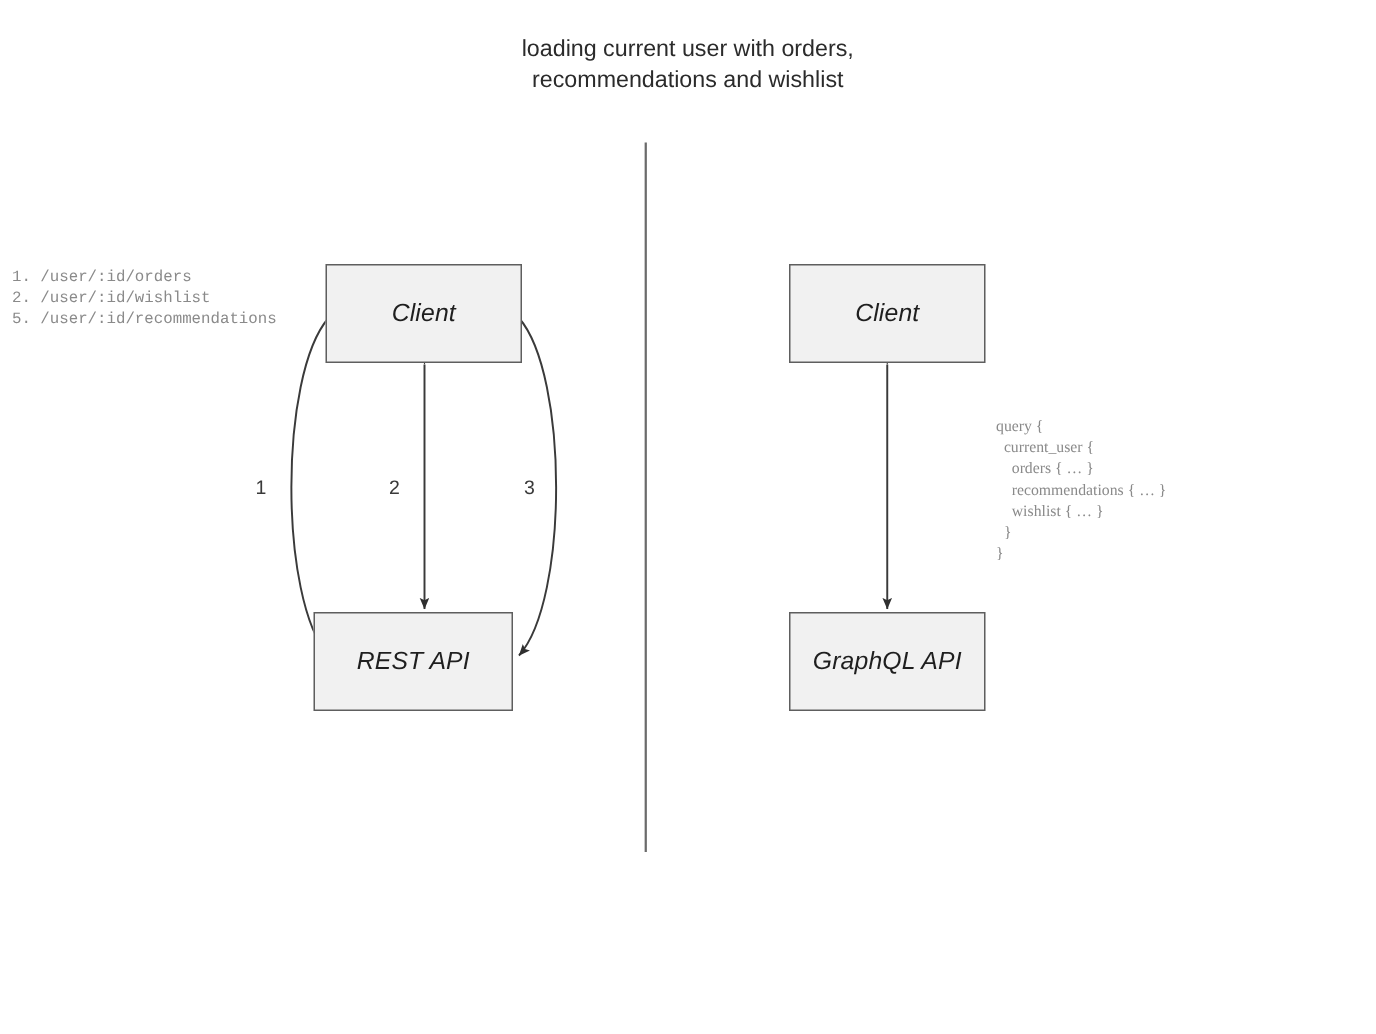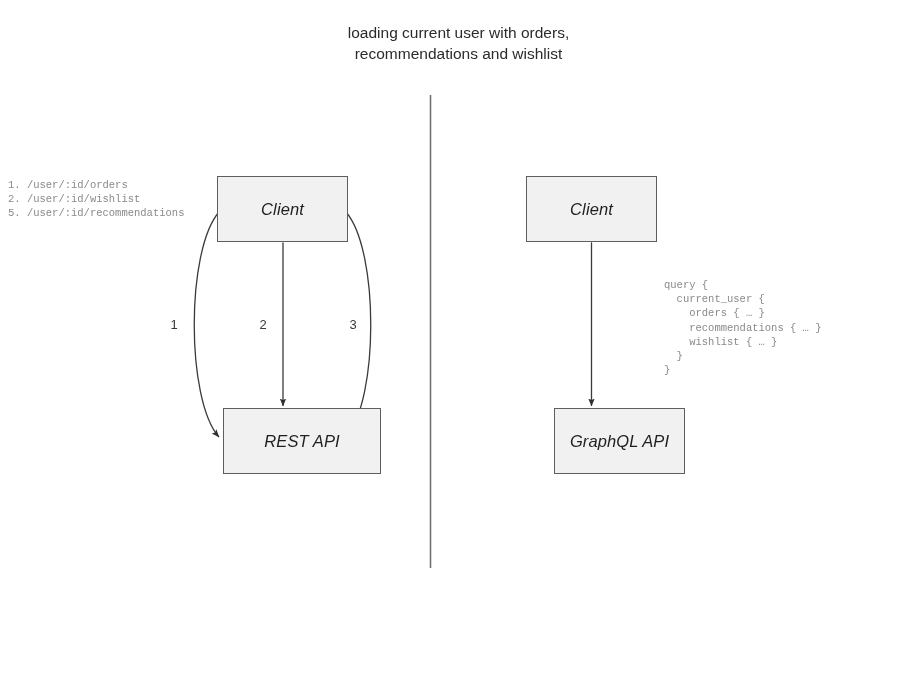--- a/index.html
+++ b/index.html
@@ -52,23 +52,23 @@
     border: 1.3px solid #5e5e5e;
     display: flex;
     align-items: center;
     justify-content: center;
     color: #1f1f1f;
     font-size: 16.5px;
     letter-spacing: 0.1px;
     font-style: italic;
   }
   .node-client-rest   { left: 217px; top: 176px; width: 131px; height: 66px; }
-  .node-rest-api      { left: 223px; top: 408px; width: 158px; height: 66px; }
+  .node-rest-api      { left: 209px; top: 408px; width: 133px; height: 66px; }
   .node-client-gql    { left: 526px; top: 176px; width: 131px; height: 66px; }
-  .node-graphql-api   { left: 526px; top: 408px; width: 131px; height: 66px; margin-left: 28px; }
+  .node-graphql-api   { left: 526px; top: 408px; width: 131px; height: 66px; }
 
   
   .edge-label {
     position: absolute;
     font-size: 13px;
     color: #3a3a3a;
     text-align: center;
     width: 18px;
   }
   .edge-label-1 { left: 165px; top: 317px; }
@@ -78,21 +78,21 @@
   
   .code-block {
     position: absolute;
     font-family: "Liberation Mono", "DejaVu Sans Mono", monospace;
     font-size: 10.5px;
     line-height: 14.2px;
     color: #8a8a8a;
     white-space: pre;
   }
   .rest-endpoints { left: 8px; top: 178px; }
-  .graphql-query  { left: 664px; top: 278px; }
+  .graphql-query  { left: 664px; top: 278px; font-family: Liberation Serif, serif; }
 </style>
 </head>
 <body>
 
 <div class="canvas">
 
   <div class="diagram-title">loading current user with orders,
 recommendations and wishlist</div>
 
   <svg class="connectors" viewBox="0 0 917 689" width="917" height="689">

